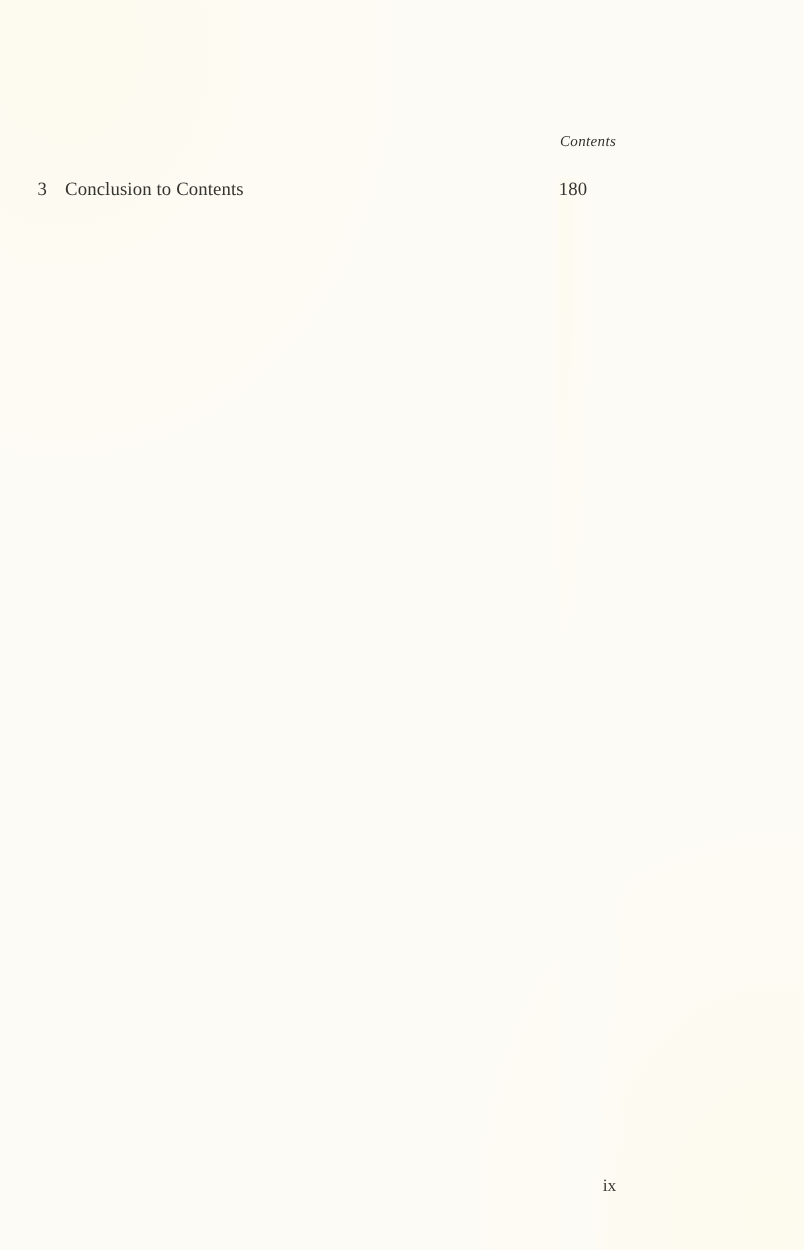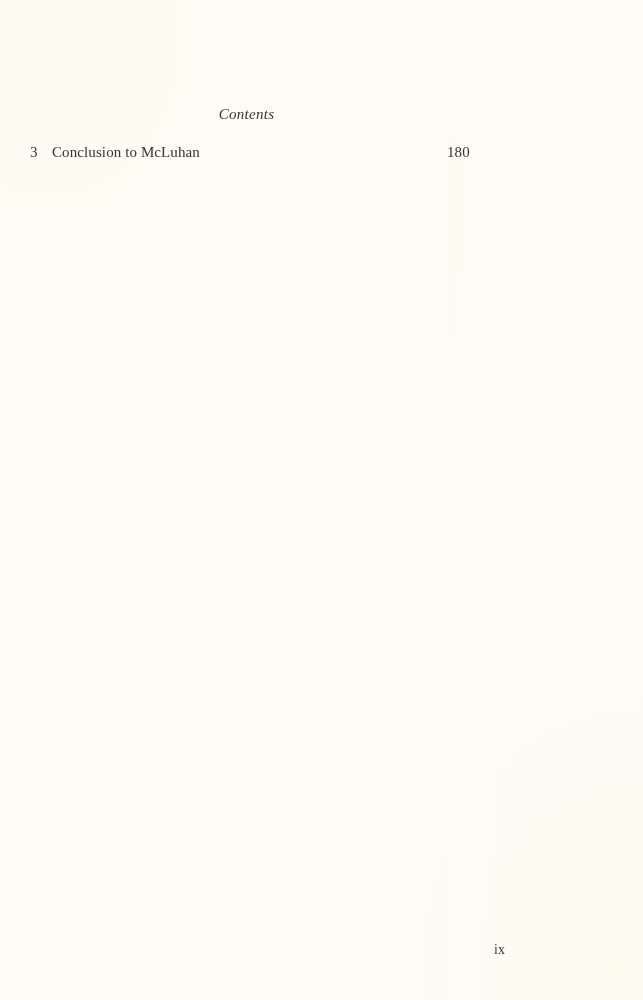--- a/index.html
+++ b/index.html
@@ -21,23 +21,23 @@
     overflow: hidden;
     box-sizing: border-box;
   }
 
   
   .running-head {
     position: absolute;
     top: 106px;
     left: 0;
     width: 493px;
-    text-align: center;
+    text-align: right;
     font-style: italic;
-    font-size: 15px;
+    font-size: 12px;
     color: #343430;
     letter-spacing: 0.3px;
   }
 
   
   .content {
     position: absolute;
     top: 142px;
     left: 30px;
     width: 465px;
@@ -78,38 +78,37 @@
   
   .folio {
     position: absolute;
     top: 942px;
     left: 0;
     width: 493px;
     text-align: right;
     font-size: 14px;
     color: #3a3a36;
     font-style: normal;
-    margin-left: 12px;
   }
 </style>
 </head>
 <body>
 
 <div class="page">
 
   <div class="running-head">Contents</div>
 
   <div class="content">
 
     <div class="block">
 
       <div class="entry">
         <span class="labelwrap">
           <span class="num">3</span>
-          <span class="title">Conclusion to McLuhan</span>
+          <span class="title">Conclusion to Contents</span>
         </span>
         <span class="page">180</span>
       </div>
 
     </div>
 
   </div>
 
   <div class="folio">ix</div>
 

